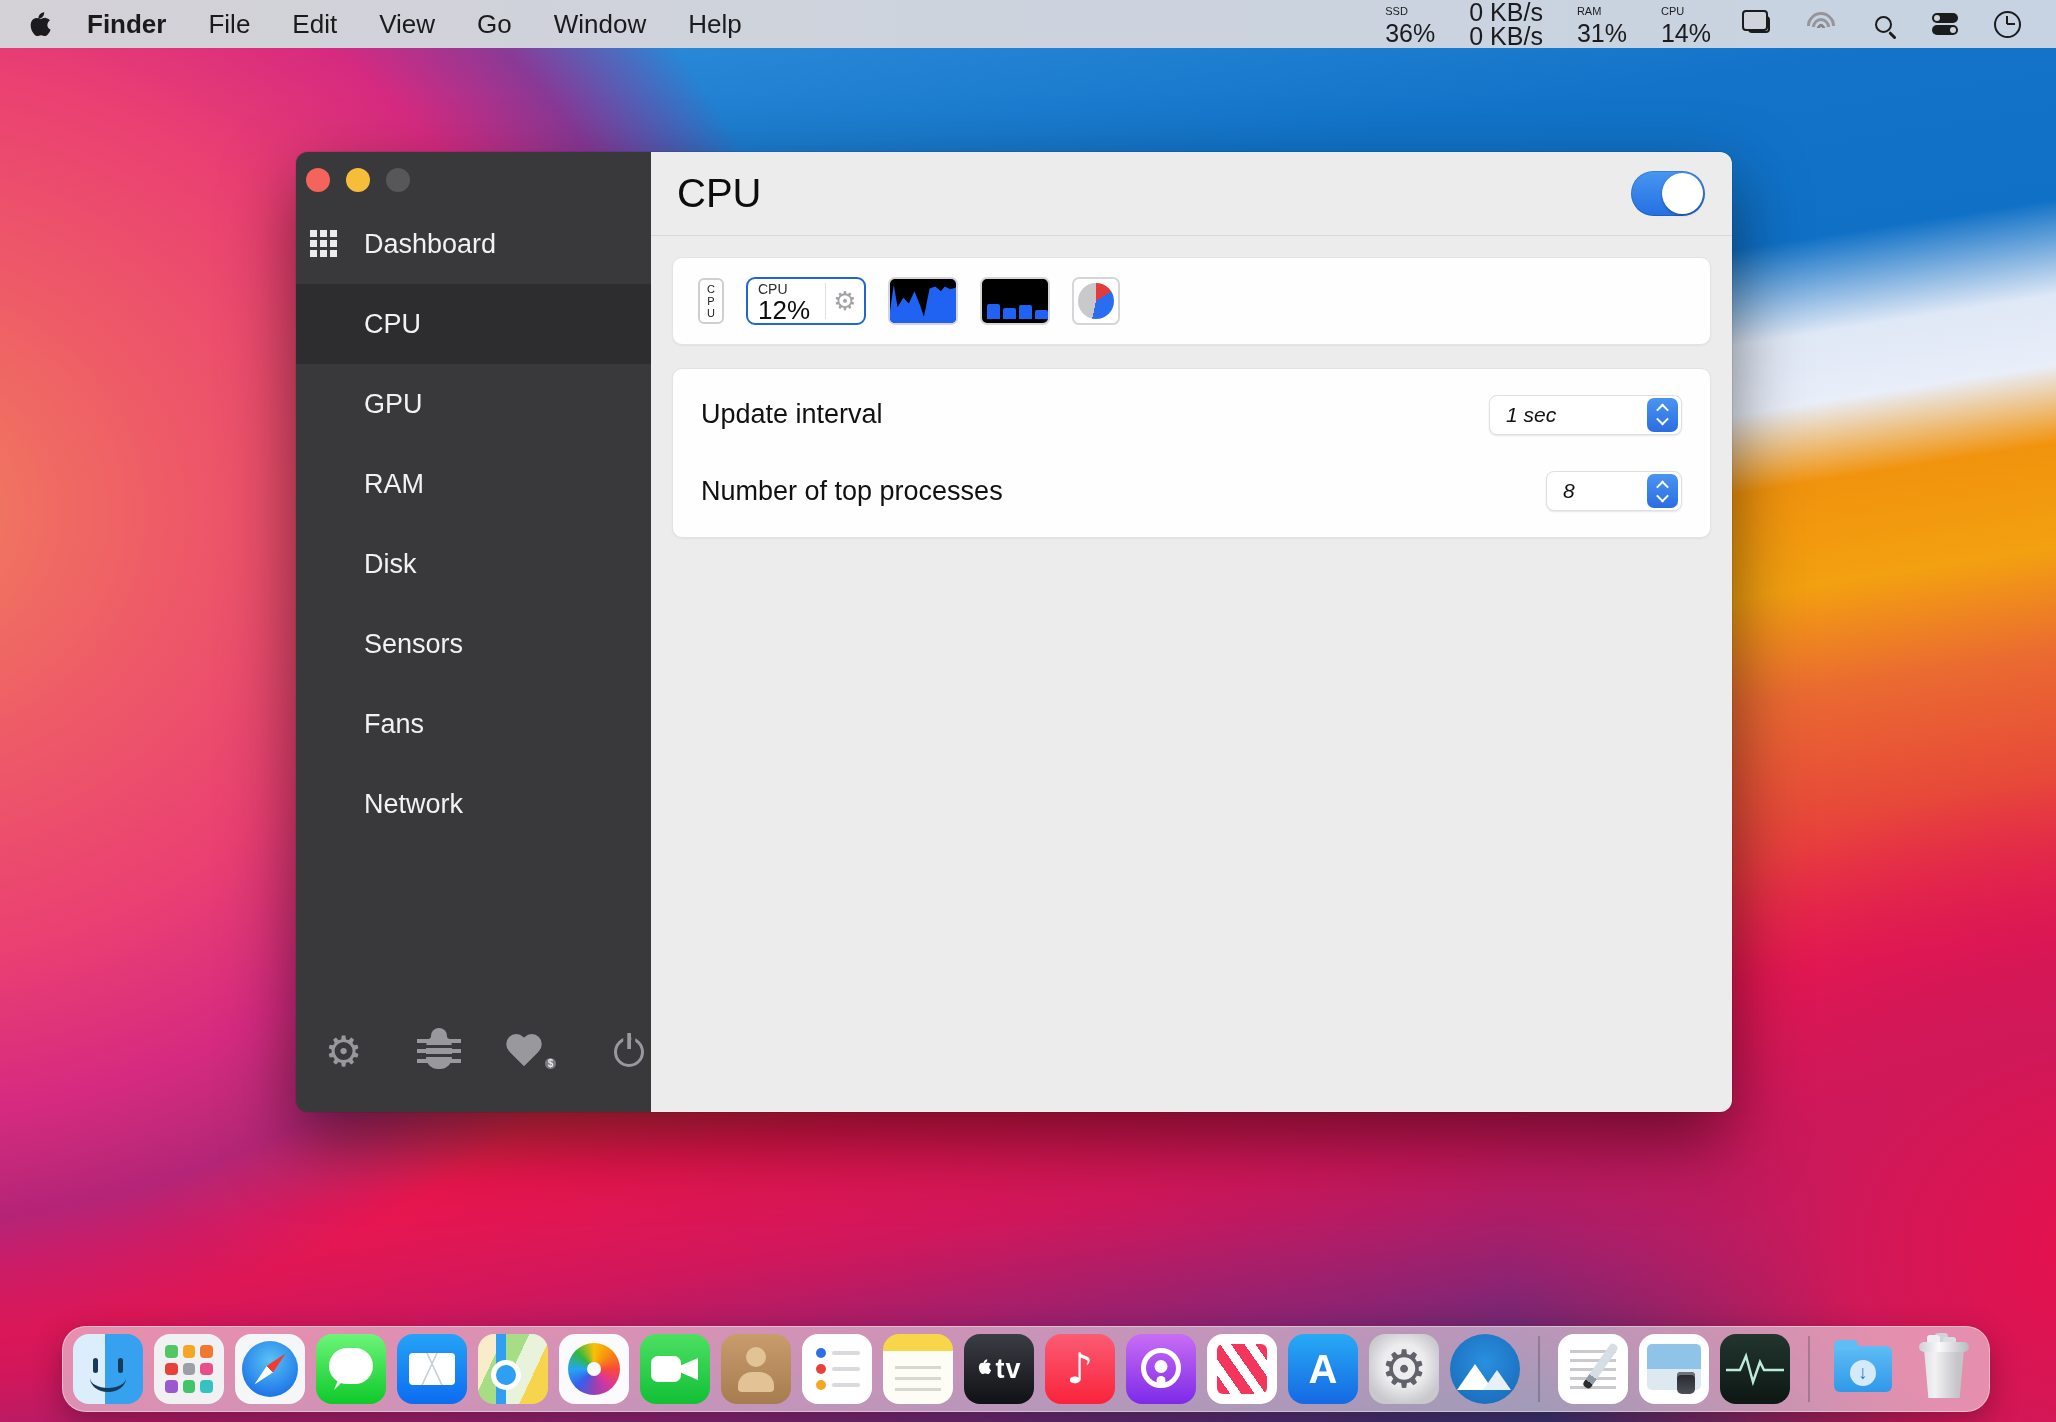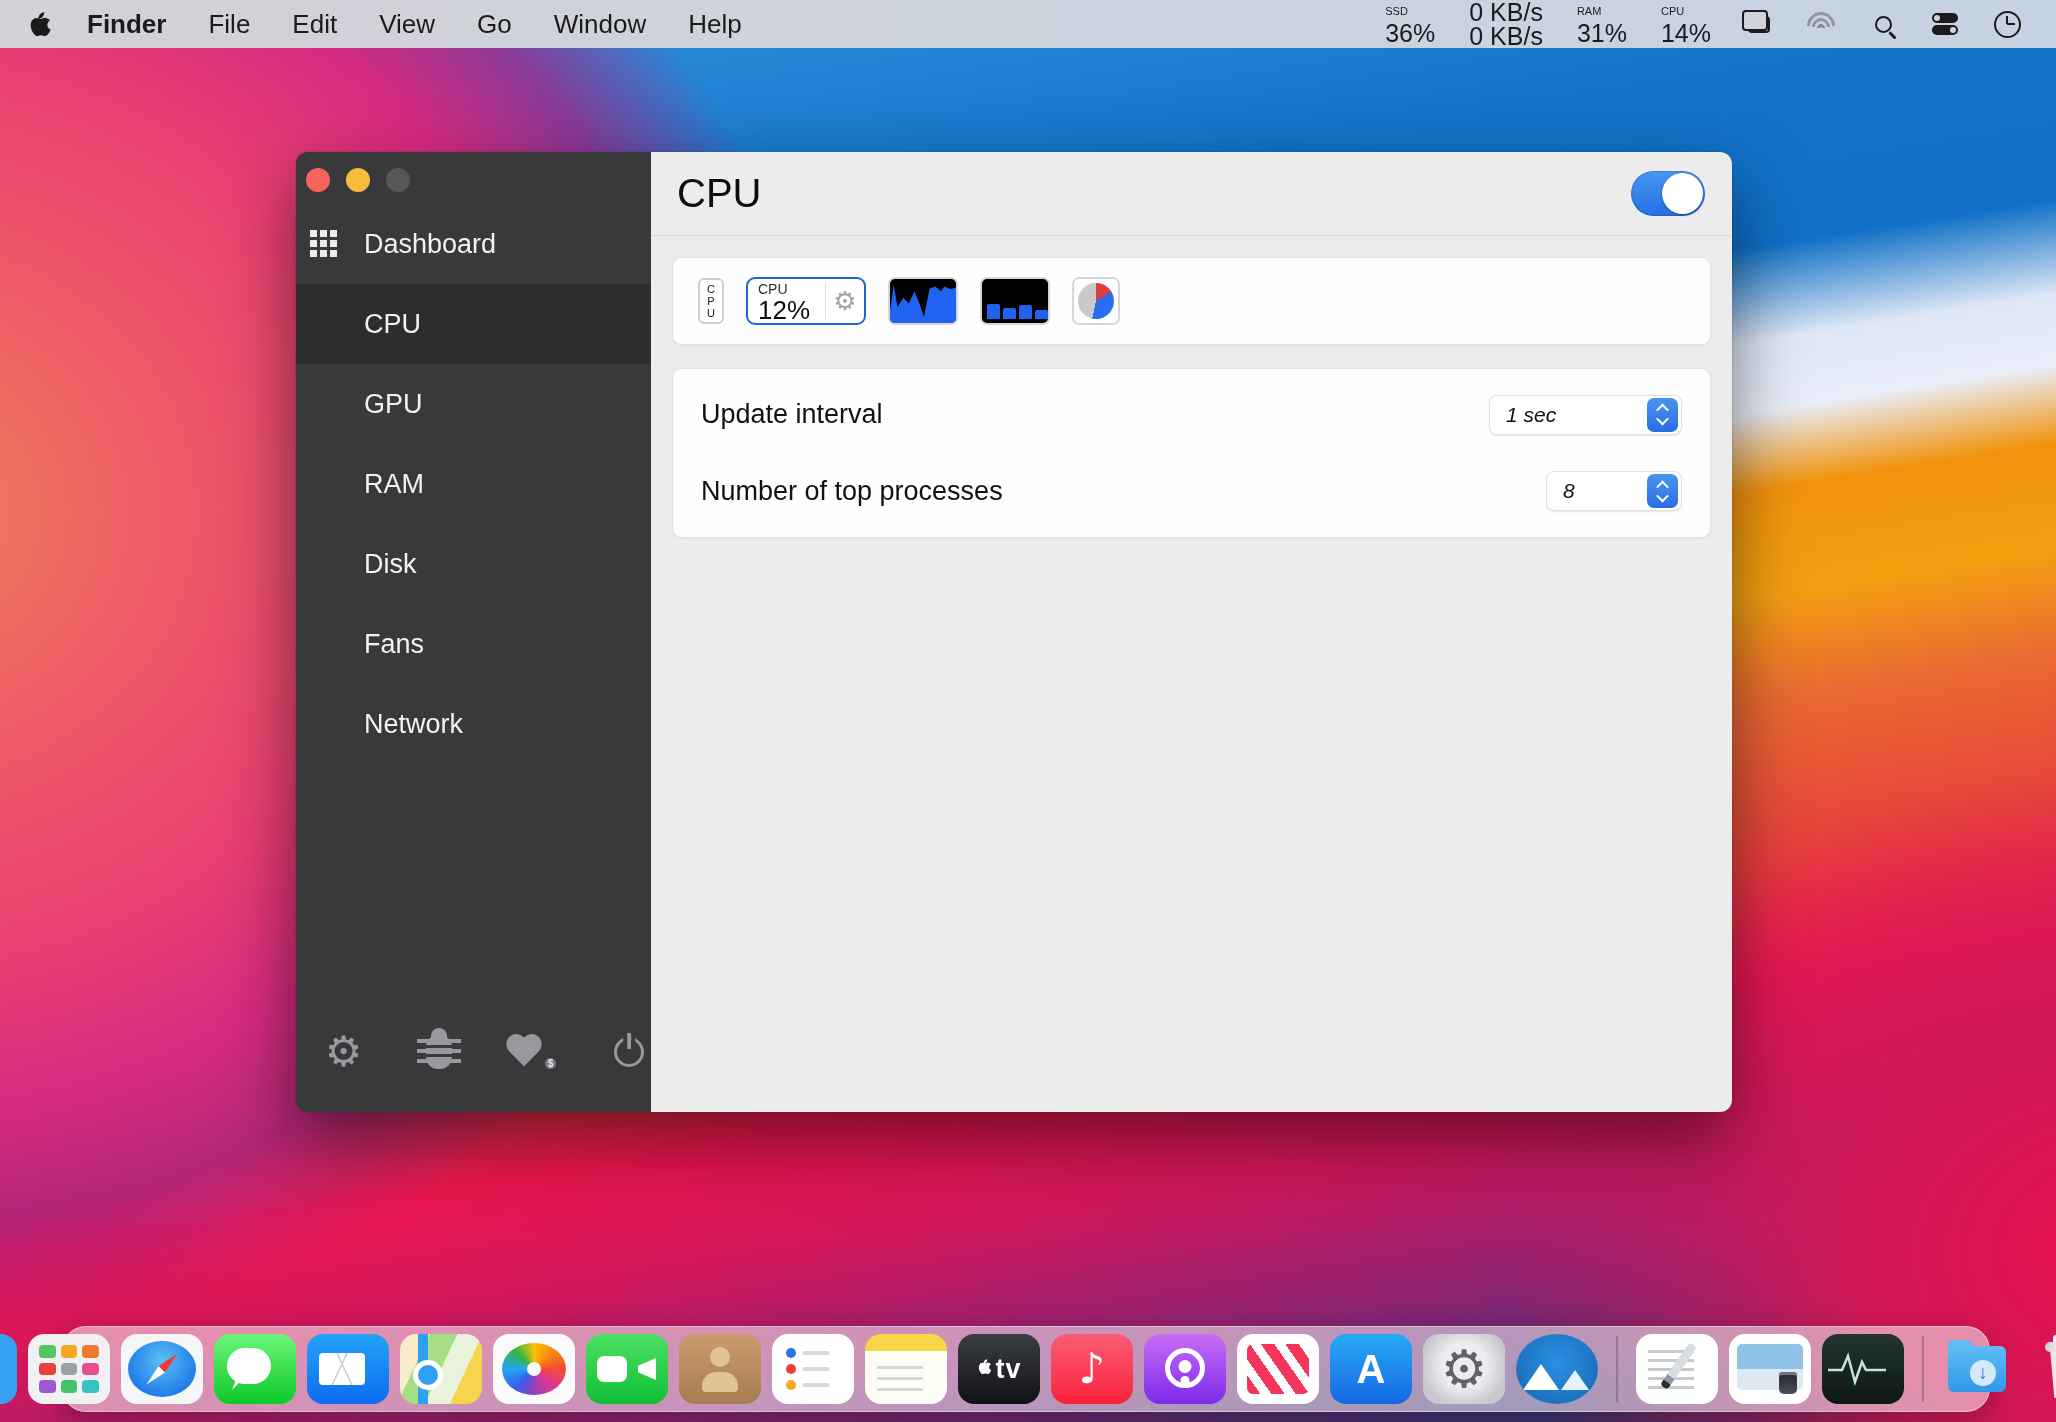--- a/index.html
+++ b/index.html
@@ -120,21 +120,21 @@
   .select.w-interval { width:193px; } .select.w-count { width:136px; }
   .stepper { width:31px; height:34px; margin:3px 3px 3px 0; border-radius:7px; background:linear-gradient(180deg,#4b94f0,#2a6de2); display:flex; flex-direction:column; align-items:center; justify-content:center; gap:3px; }
   .chev { width:9px; height:9px; border:2.5px solid #fff; border-right:none; border-bottom:none; }
   .chev.up { transform:rotate(45deg) translate(1px,1px); }
   .chev.down { transform:rotate(225deg) translate(1px,1px); }
 
   
   .dock { position:absolute; left:62px; bottom:10px; width:1928px; height:86px; border-radius:24px;
     background:rgba(242,242,245,.55); border:1px solid rgba(255,255,255,.4); box-shadow:0 10px 30px rgba(0,0,0,.3);
     display:flex; align-items:center; justify-content:center; gap:11px; z-index:40; padding:0 10px; }
-  .app { width:82px; height:70px; border-radius:16px; position:relative; flex-shrink:0; }
+  .app { width:70px; height:70px; border-radius:16px; position:relative; flex-shrink:0; }
   .dock-sep { width:2px; height:66px; background:rgba(50,50,60,.28); margin:0 7px; flex-shrink:0; }
 
   .i-finder { background:linear-gradient(90deg,#dceefb 0 46%, #36a1ee 46% 100%); overflow:hidden; }
   .i-finder::before { content:""; position:absolute; top:24px; left:20px; width:5px; height:15px; background:#16395c; border-radius:3px; box-shadow:25px 0 #16395c; }
   .i-finder::after { content:""; position:absolute; left:17px; top:30px; width:36px; height:24px; border:4px solid #16395c; border-top:none; border-left:none; border-right:none; border-radius:50%; }
   .i-launchpad { background:#f1f1f3; }
   .i-launchpad .grid9 { position:absolute; inset:11px; display:grid; grid-template-columns:repeat(3,1fr); gap:5px; }
   .i-launchpad .grid9 i { border-radius:4px; }
   .i-safari { background:#f4f6f8; }
   .i-safari::before { content:""; position:absolute; inset:7px; border-radius:50%; background:radial-gradient(circle at 50% 35%, #59c2f5, #1f78e8 75%); }
@@ -279,20 +279,23 @@
         <div class="side-item" data-interactable="true">
             <span data-interactable="false">GPU</span>
           </div>
         <div class="side-item" data-interactable="true">
             <span data-interactable="false">RAM</span>
           </div>
         <div class="side-item" data-interactable="true">
             <span data-interactable="false">Disk</span>
           </div>
         <div class="side-item" data-interactable="true">
+            <span data-interactable="false">Sensors</span>
+          </div>
+        <div class="side-item" data-interactable="true">
             <span data-interactable="false">Fans</span>
           </div>
         <div class="side-item" data-interactable="true">
             <span data-interactable="false">Network</span>
           </div>
       </div>
       <div class="side-footer" data-interactable="false">
         <span class="foot-ic" data-interactable="true">
             <span class="gear-glyph">⚙</span>
           </span>

